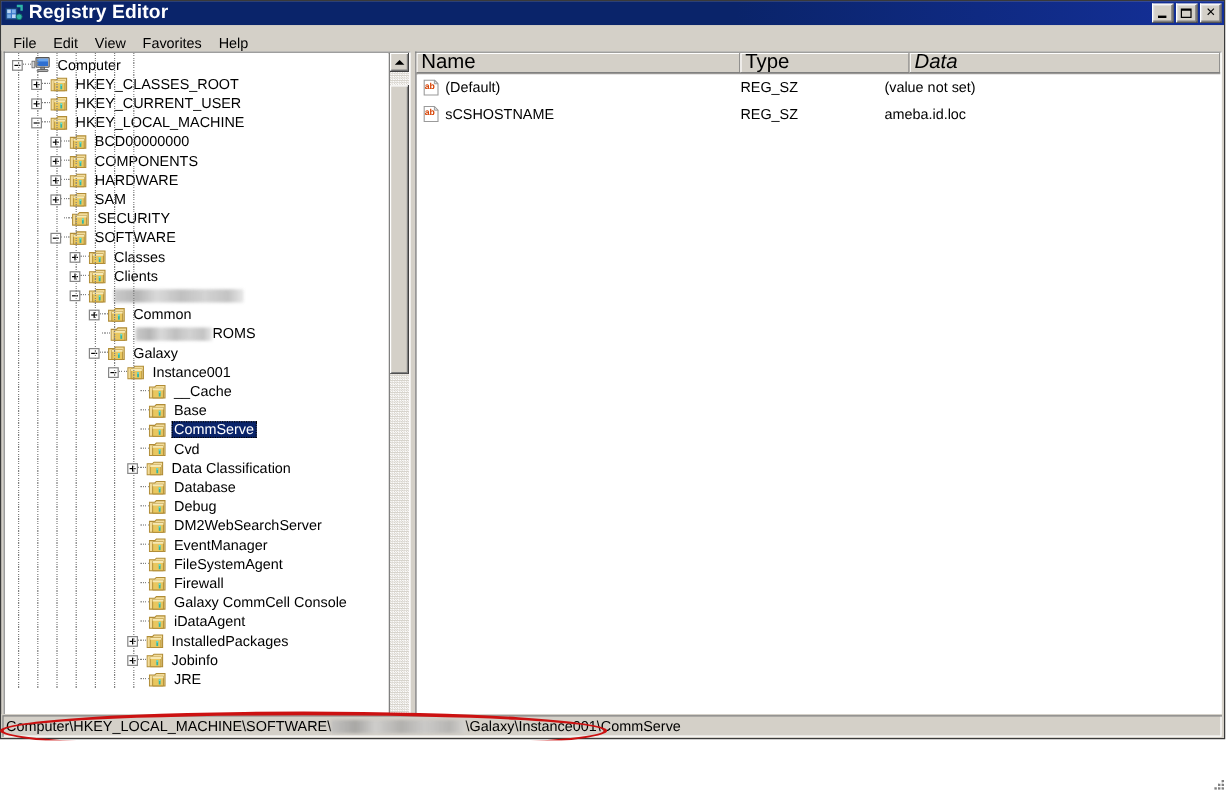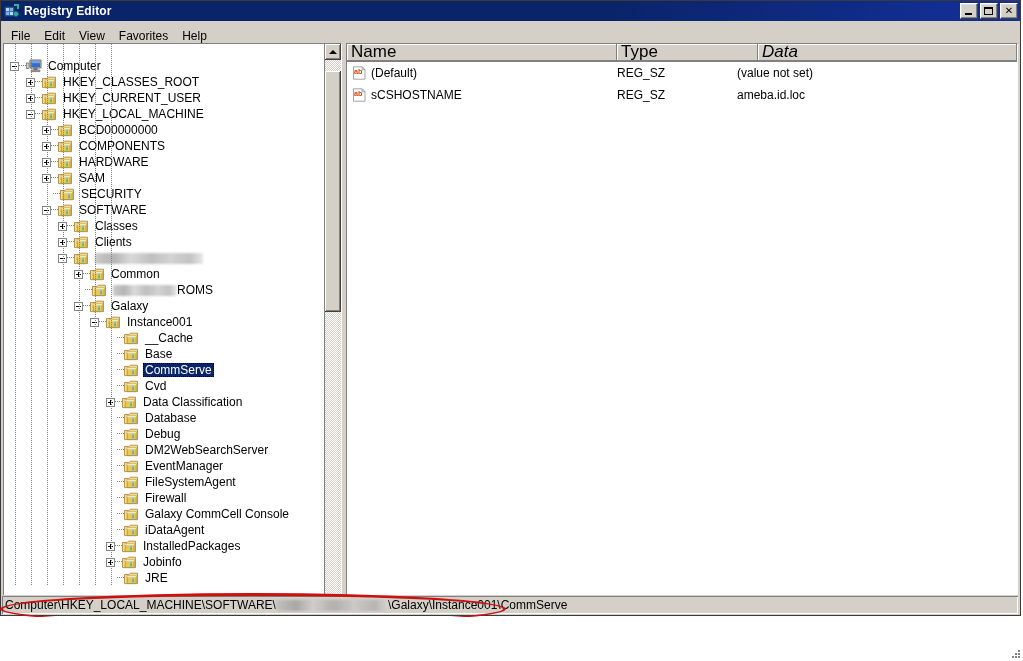--- a/index.html
+++ b/index.html
@@ -37,21 +37,21 @@
     flex: 0 0 auto;
   }
   .title-icon {
     width: 16px; height: 16px;
     margin-right: 4px;
     flex: 0 0 auto;
     position: relative;
   }
   .title-text {
     color: #ffffff;
-    font-size: 12px;
+    font-size: 16px;
     font-weight: bold;
     letter-spacing: 0.1px;
     flex: 1 1 auto;
     white-space: nowrap;
     overflow: hidden;
   }
   .tb-buttons { display: flex; gap: 2px; align-items: center; flex: 0 0 auto; }
   .tb-btn {
     width: 18px; height: 16px;
     background: #d4d0c8;
@@ -137,21 +137,21 @@
   }
   .tree-scroll-area {
     flex: 1 1 auto;
     position: relative;
     overflow: hidden;
     background: #fff;
   }
   .tree-list {
     position: absolute;
     left: 0; top: 0; right: 0;
-    padding-top: 14px;
+    padding-top: 2px;
   }
   .tree-row {
     height: 16px;
     display: flex;
     align-items: center;
     white-space: nowrap;
     font-size: 12px;
     position: relative;
     cursor: default;
   }

